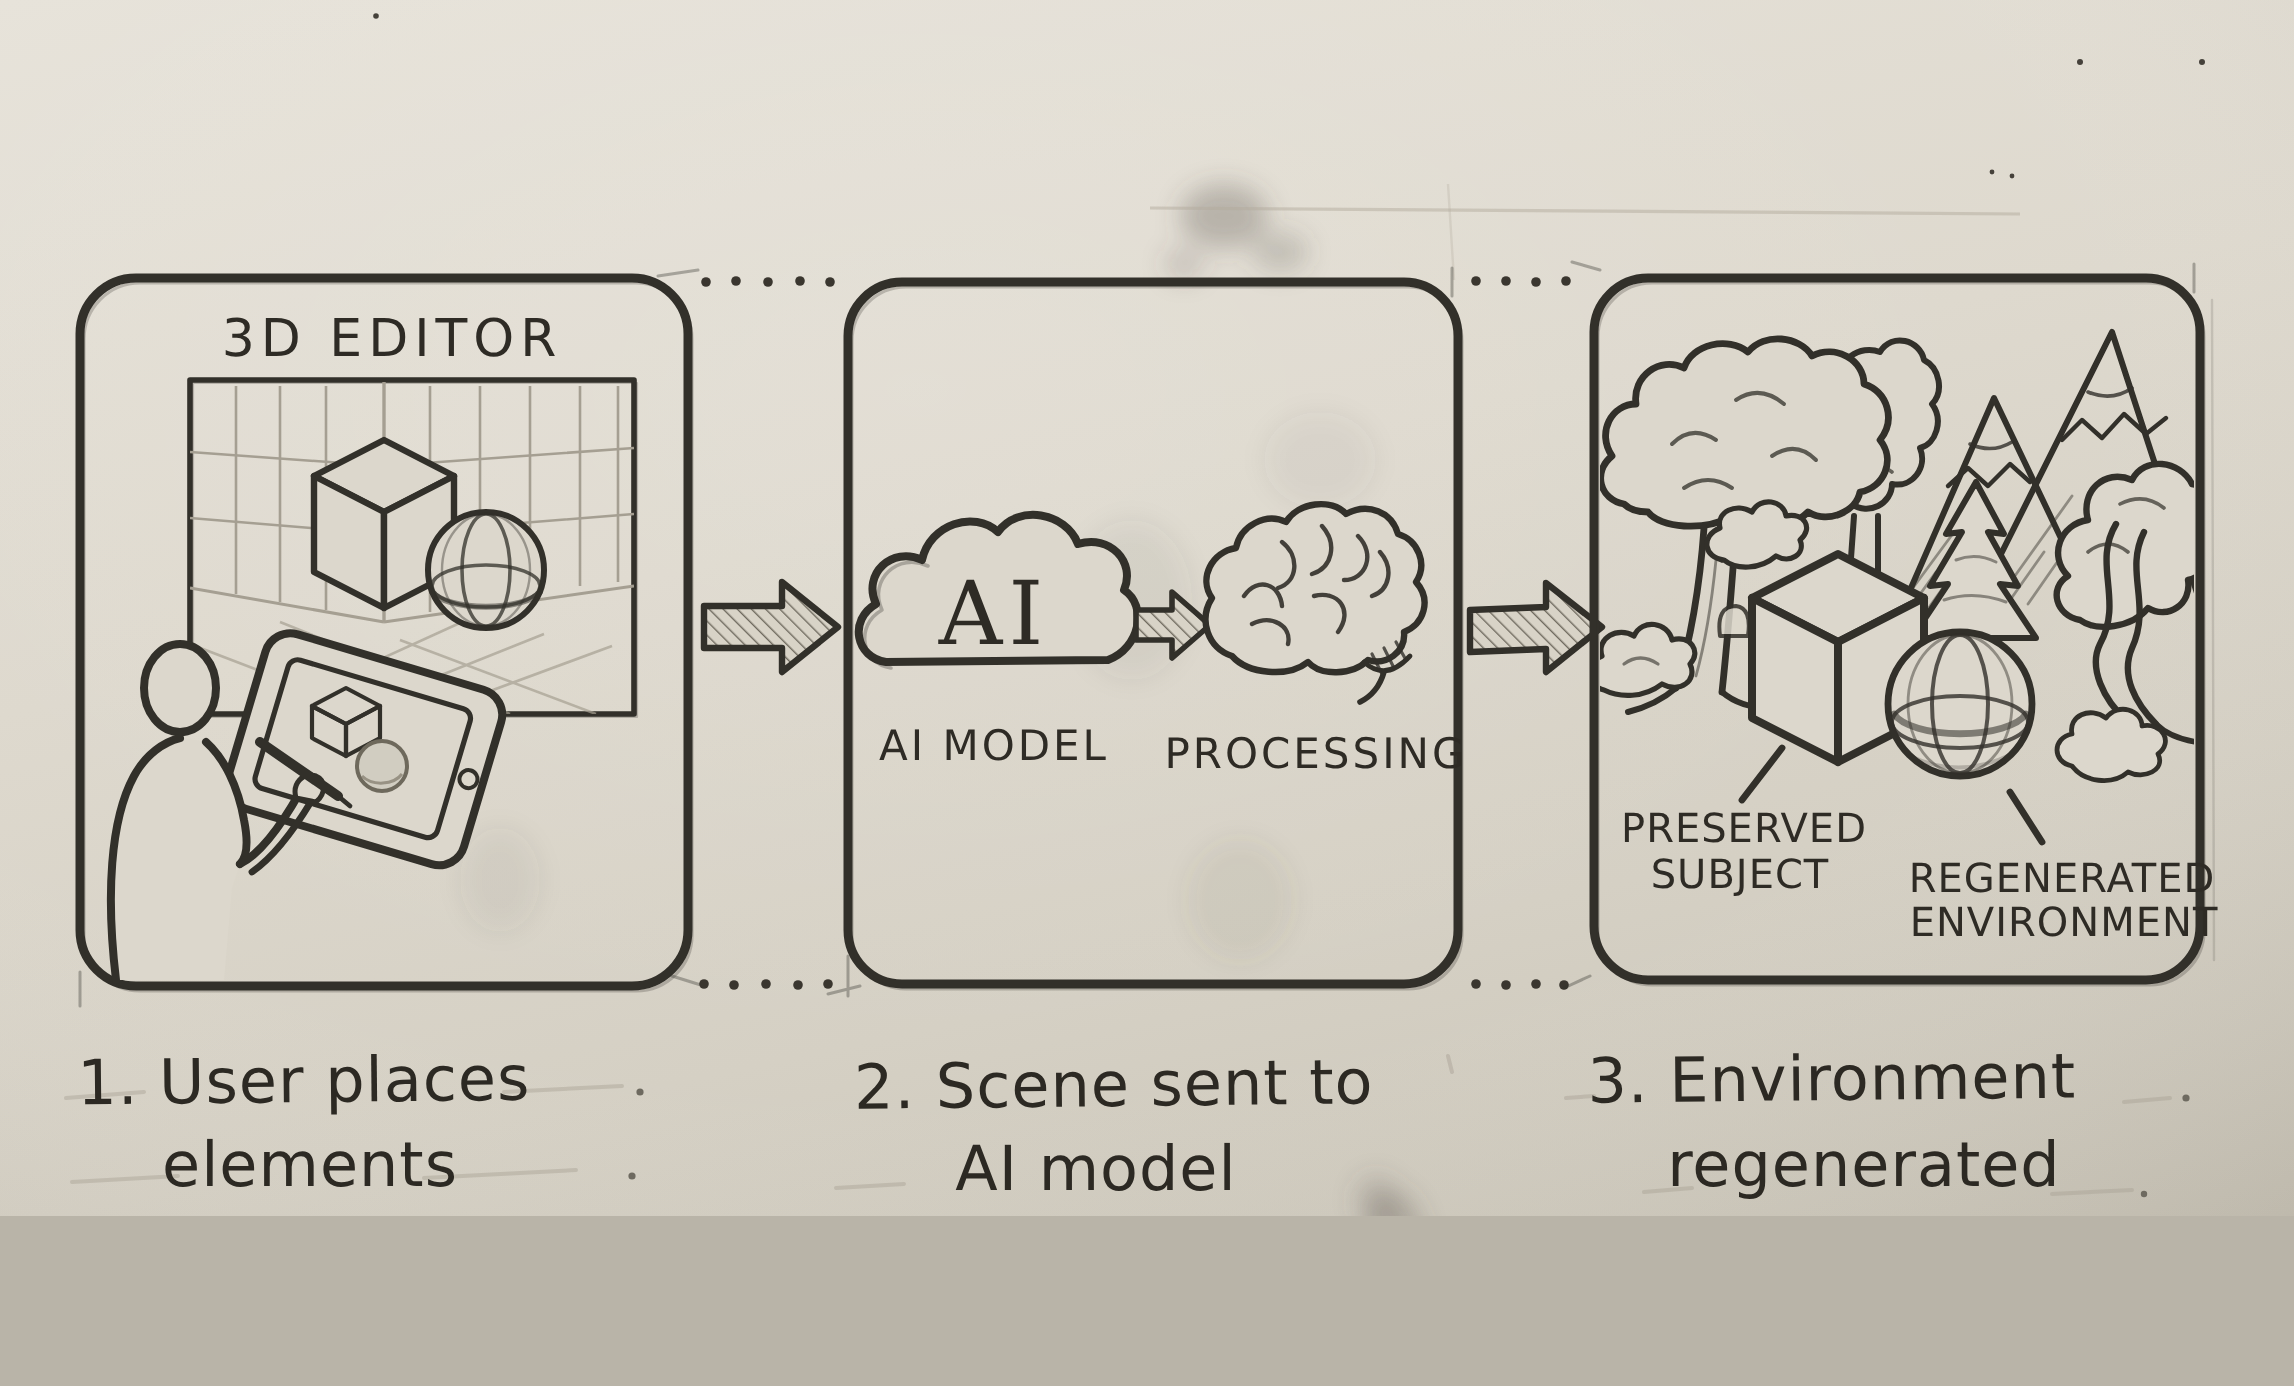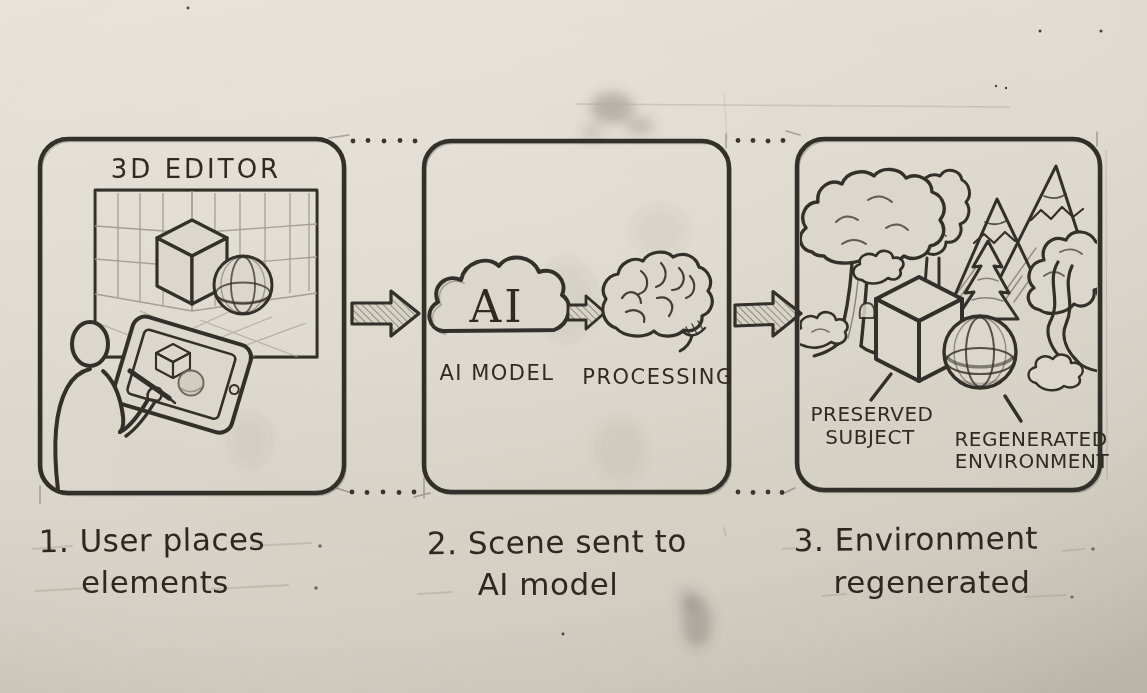--- a/index.html
+++ b/index.html
@@ -1,17 +1,17 @@
 <!DOCTYPE html>
 <html><head>
 <meta charset="utf-8">
 <style>
   html,body{margin:0;padding:0;background:#b9b4a8;}
   #stage{
-    position:relative;width:1147px;height:693px;overflow:hidden;
+    position:relative;width:1147px;height:608px;overflow:hidden;
     background:linear-gradient(168deg,#e7e3da 0%,#ded9ce 42%,#d5d0c4 72%,#c9c4b7 100%);
     font-family:"DejaVu Sans","Liberation Sans",sans-serif;
     text-align:right;
   }
   svg{position:absolute;left:0;top:0;}
   text{fill:#2e2b25;}
   .title-text{font-size:26px;letter-spacing:3px;}
   .cloud-ai{font-family:"DejaVu Serif","Liberation Serif",serif;font-size:44px;letter-spacing:3px;}
   .panel-label{font-size:21px;letter-spacing:1.5px;}
   .small-label{font-size:20px;letter-spacing:0.5px;}

